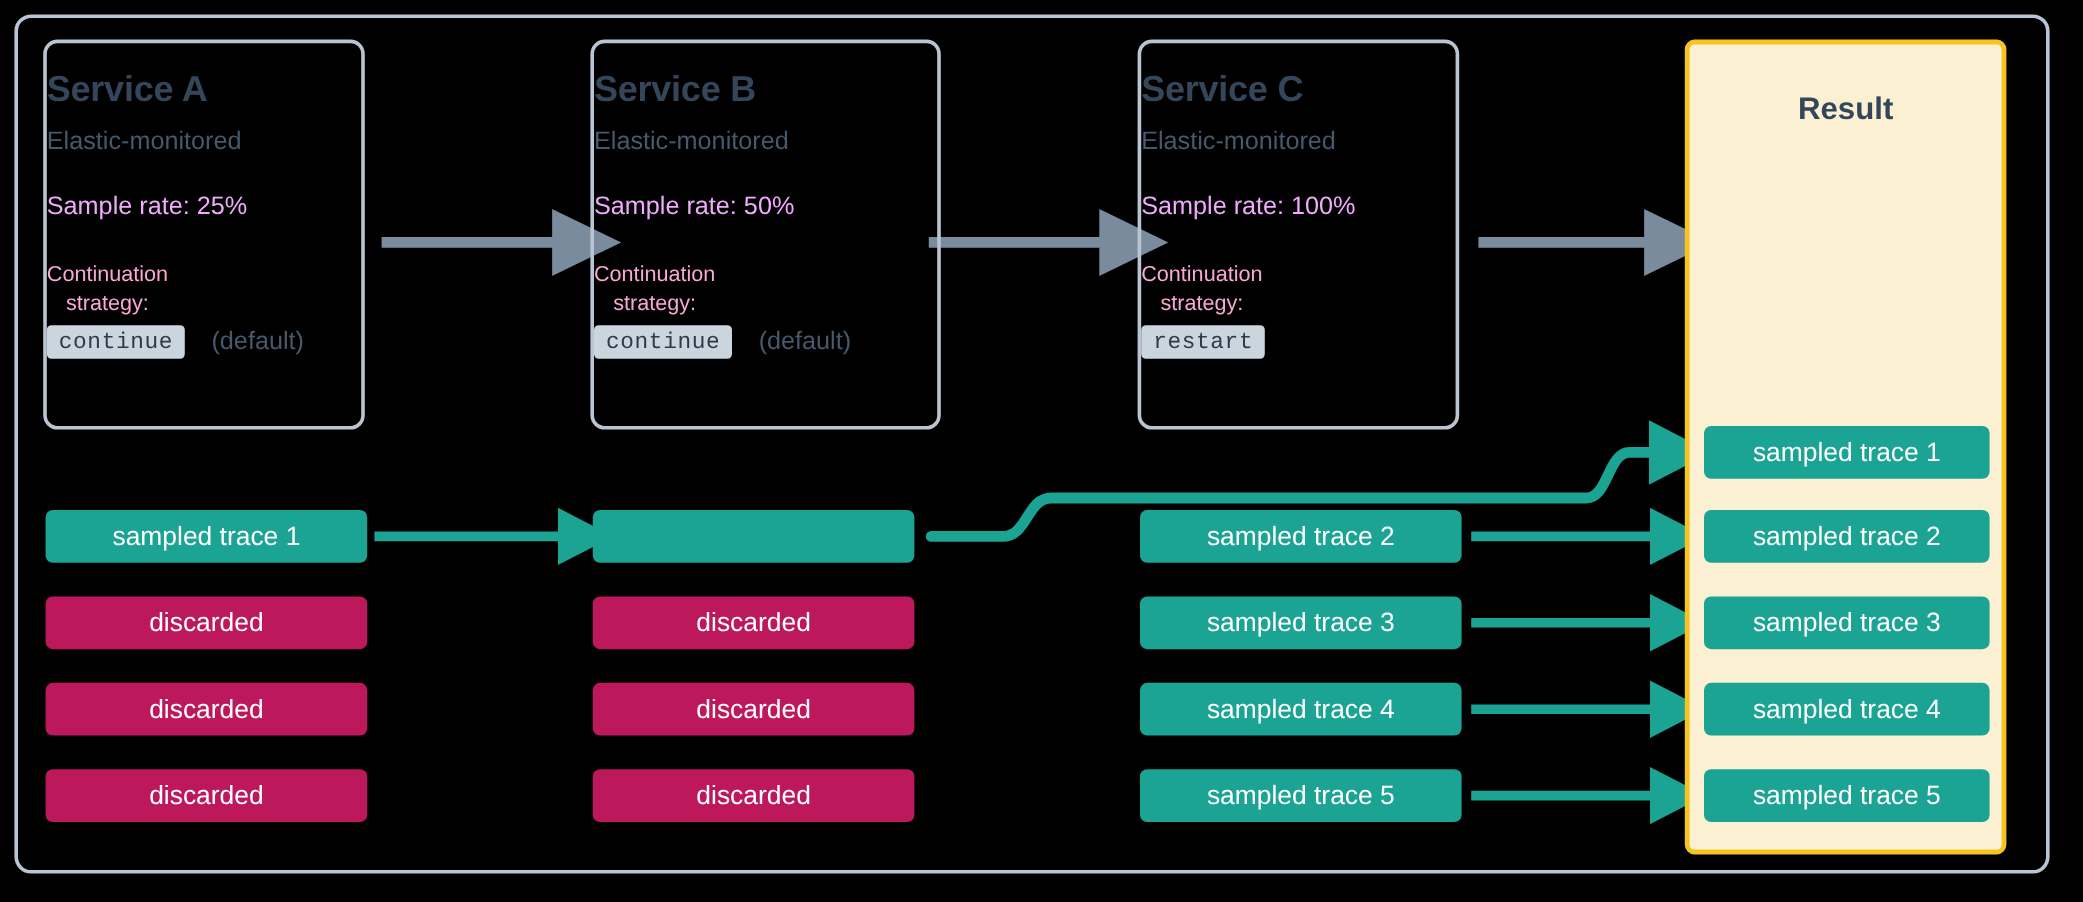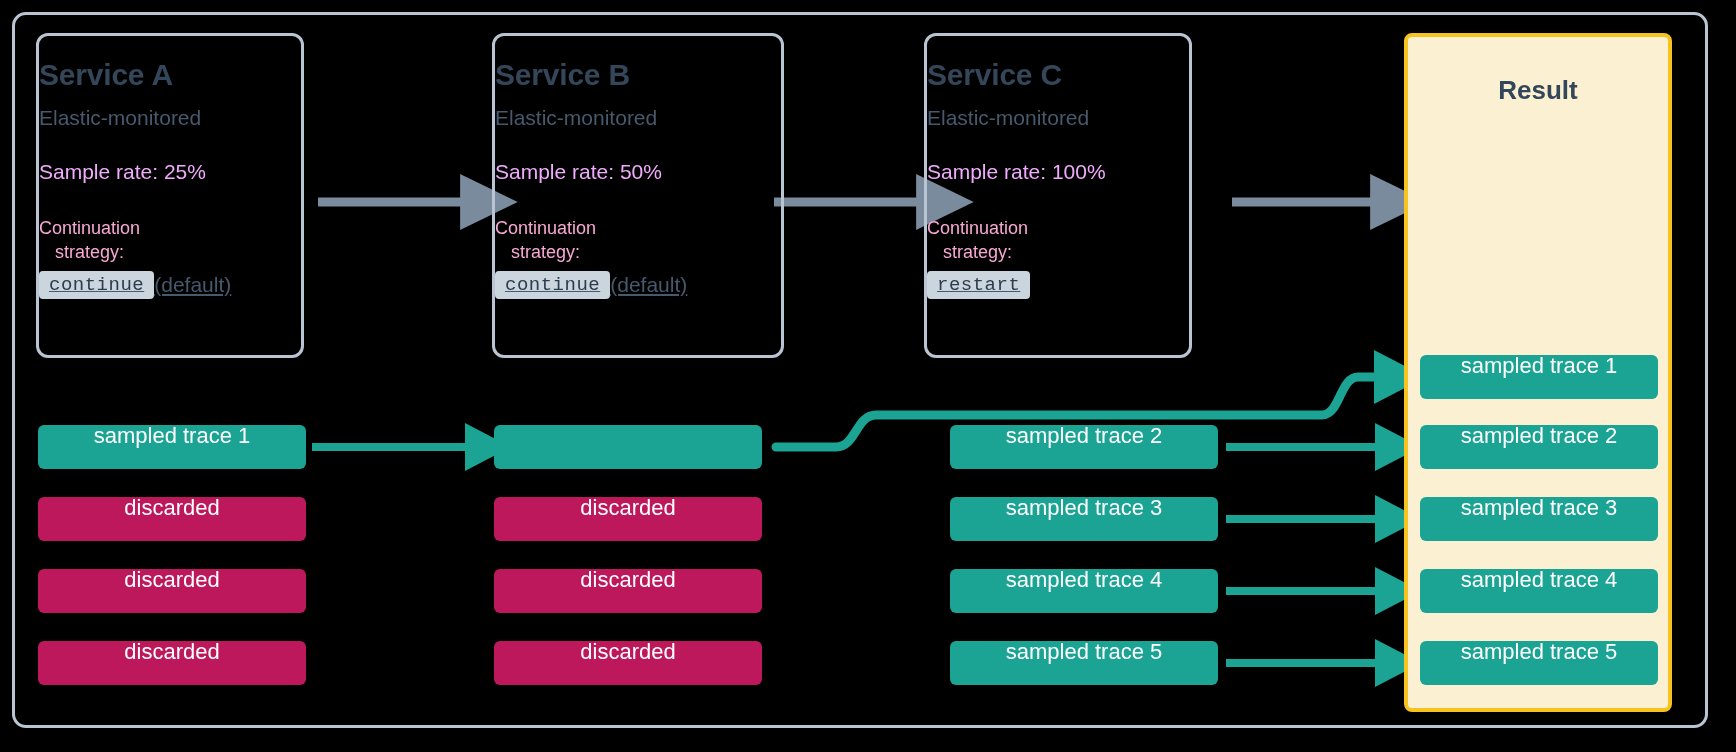--- a/index.html
+++ b/index.html
@@ -69,24 +69,23 @@
     font-size: 18px;
     color: #f9a8d4;
     line-height: 1.35;
     text-align: center;
     margin-bottom: 6px;
   }
   .strategy-line {
     display: flex;
     align-items: center;
     justify-content: center;
-    gap: 0;
+    gap: 22px;
     font-size: 21px;
     color: #46596d;
-    text-decoration: underline;
   }
   code.badge {
     font-family: "Liberation Mono", "DejaVu Sans Mono", monospace;
     background: #cbd5de;
     color: #2c3c4d;
     border-radius: 4px;
     padding: 3px 10px;
     font-size: 19px;
     letter-spacing: 0.5px;
     white-space: nowrap;
@@ -111,21 +110,21 @@
     color: #34465a;
   }
 
   
   .chip {
     position: absolute;
     box-sizing: border-box;
     height: 44px;
     border-radius: 6px;
     display: flex;
-    align-items: flex-start;
+    align-items: center;
     justify-content: center;
     color: #ffffff;
     font-size: 22px;
     line-height: 1;
     white-space: nowrap;
   }
   .chip.sampled { background: #1ba394; }
   .chip.discarded { background: #be185d; }
 
   
@@ -197,21 +196,21 @@
     <div class="service-strategy-label">
       <div>Continuation</div>
       <div>strategy:</div>
     </div>
     <div class="strategy-line">
       <code class="badge">continue</code>
       <span>(default)</span>
     </div>
   </div>
 
-  <div class="service-panel" style="left:924px; top:33px; width:268px; height:325px;">
+  <div class="service-panel" style="left:948px; top:33px; width:268px; height:325px;">
     <div class="service-title">Service C</div>
     <div class="service-sub">Elastic-monitored</div>
     <div class="service-rate">Sample rate: 100%</div>
     <div class="service-strategy-label">
       <div>Continuation</div>
       <div>strategy:</div>
     </div>
     <div class="strategy-line">
       <code class="badge">restart</code>
       <span></span>

